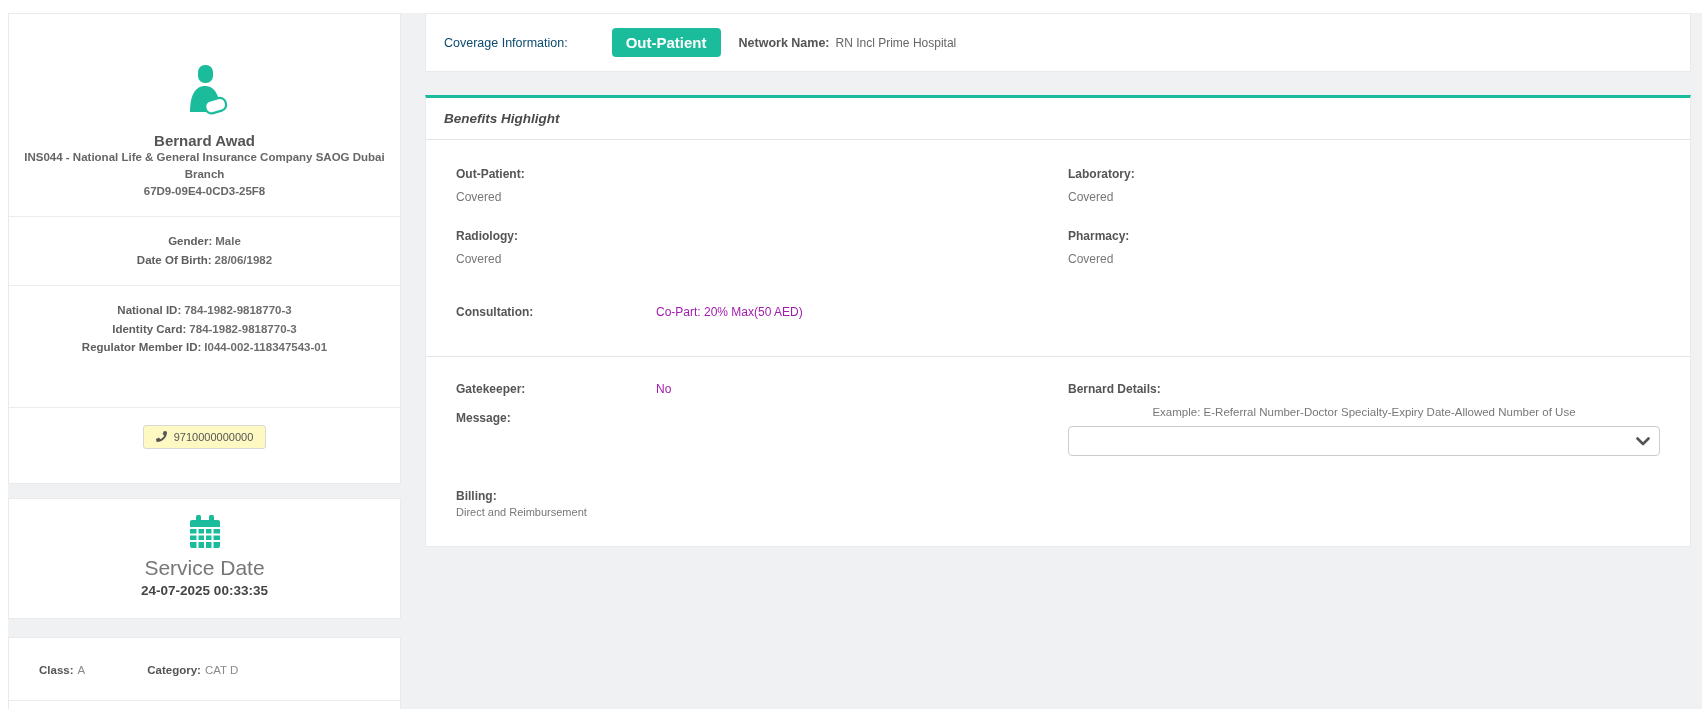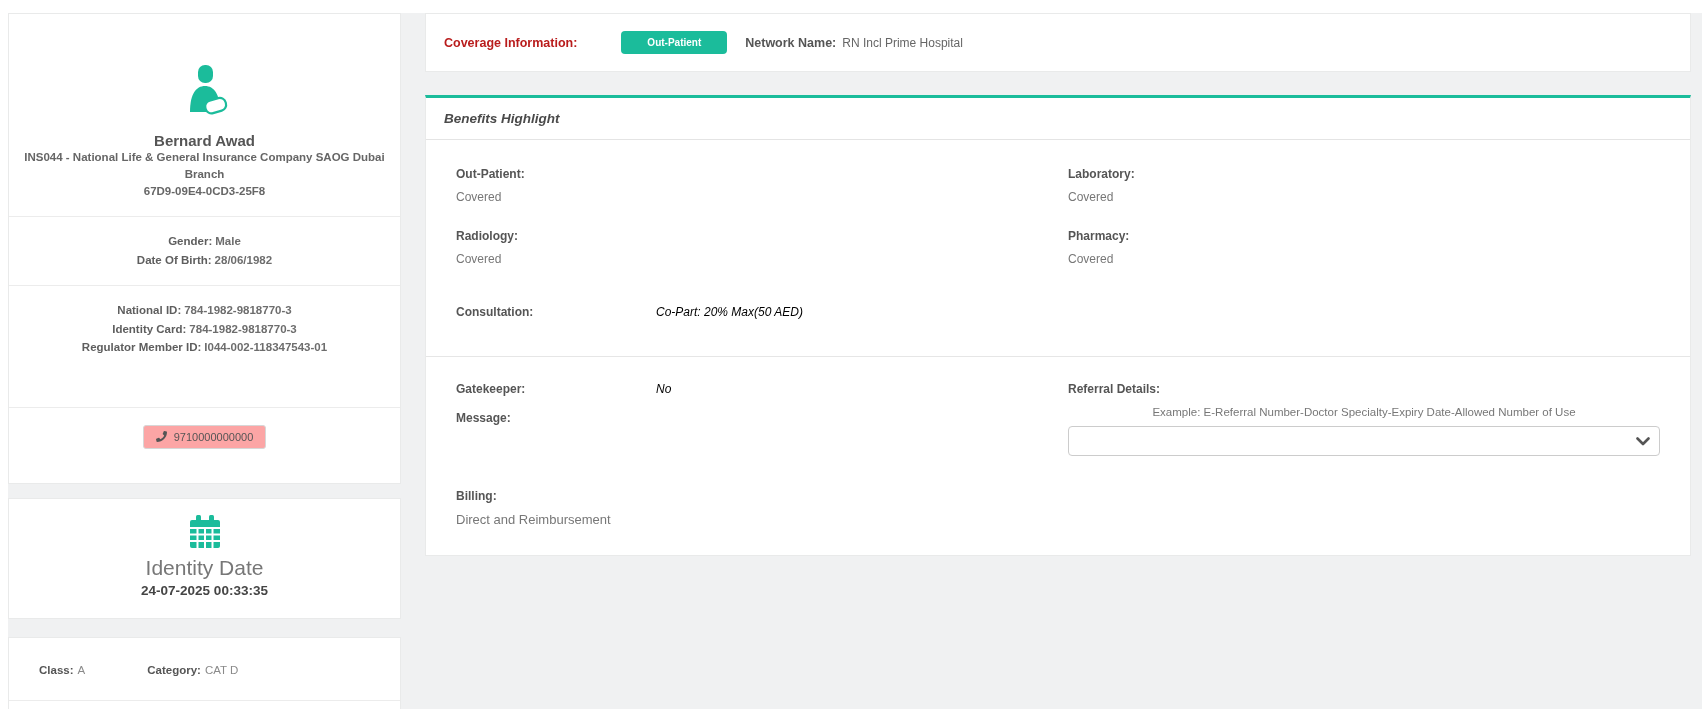--- a/index.html
+++ b/index.html
@@ -26,78 +26,78 @@
   .m-name { font-size:15px; font-weight:bold; color:#555; margin-top:12px; }
   .m-ins { font-size:11.5px; font-weight:bold; color:#666; line-height:17px; padding:0 12px; }
   .sep { border-top:1px solid #ececec; margin-top:16px; }
   .kv-group { margin-top:15px; font-size:11.5px; font-weight:bold; color:#666; line-height:18.5px; }
   .kv-line .lbl { color:#5e5e5e; }
   .kv-line .val { color:#6d6d6d; margin-left:3px; }
   .sep-low { border-top:1px solid #ececec; margin-top:50px; }
   .phone-row { margin:17px 0 0; padding-bottom:34px; }
   .phone-btn {
     display:inline-flex; align-items:center; gap:7px;
-    border:1px solid #d7d7d7; border-radius:3px; background:#fca5a5;
+    border:1px solid #d7d7d7; border-radius:3px; background:#fef9c3;
     padding:5px 12px; font-size:11px; color:#555; cursor:pointer;
     font-family:"Liberation Sans","DejaVu Sans",sans-serif;
   }
 
   
   .svc-card { text-align:center; margin-top:14px; padding:14px 0 20px; }
   .svc-title { font-size:21px; color:#777; margin-top:5px; }
   .svc-date { font-size:13.5px; font-weight:bold; color:#454545; margin-top:3px; }
 
   
   .policy-card { margin-top:18px; padding:26px 0 80px; font-size:11.5px; }
   .pol-top { display:flex; }
   .pol-top .lbl { font-weight:bold; color:#555; }
   .pol-top .val { color:#8a8a8a; margin-left:4px; }
   .pol-class { margin-left:30px; }
   .pol-cat { margin-left:62px; }
   .pol-sep { border-top:1px solid #ececec; margin-top:24px; }
 
   
   .topbar { height:59px; display:flex; align-items:center; padding:0 18px; }
-  .topbar .cov-lbl { font-weight:bold; font-size:12.5px; color:#b91c1c; }
+  .topbar .cov-lbl { font-weight:normal; font-size:12.5px; color:#0c4a6e; }
   .badge {
     margin-left:44px; background:#1bbc9b; color:#fff; font-weight:bold;
-    font-size:10px; padding:6px 26px; border-radius:4px; border:none; cursor:pointer;
+    font-size:15px; padding:6px 14px; border-radius:4px; border:none; cursor:pointer;
     font-family:"Liberation Sans","DejaVu Sans",sans-serif;
   }
   .net-lbl { margin-left:18px; font-weight:bold; font-size:12.5px; color:#555; }
   .net-val { margin-left:6px; font-size:12px; color:#666; }
 
   
   .benefits-card { margin-top:23px; border-top:3px solid #1bbc9b; }
   .bh-head { padding:13px 18px; border-bottom:1px solid #e4e4e4; font-weight:bold; font-size:13.5px; color:#4a4a4a;font-style:italic; }
   .bh-body { padding:27px 30px 0; }
   .bgrid { display:grid; grid-template-columns:612px 1fr; }
   .bi { margin-bottom:25px; }
   .bi .lbl { font-weight:bold; font-size:12px; color:#555; }
   .bi .val { margin-top:9px; font-size:12px; color:#777; }
   .row-flex { display:flex; }
   .row-flex .lbl { font-weight:bold; font-size:12px; color:#555; width:200px; flex:none; }
-  .row-flex .val { font-size:12px; color:#000000;font-style:italic; }
+  .row-flex .val { font-size:12px; color:#a21caf; }
   .consult-row { margin-top:14px; }
   .mid-sep { border-top:1px solid #e6e6e6; margin:37px -30px 0; }
   .bottom-grid { margin-top:25px; }
   .message-lbl { margin-top:15px; font-weight:bold; font-size:12px; color:#555; }
   .ref-lbl { font-weight:bold; font-size:12px; color:#555; }
   .ref-ex { margin-top:10px; font-size:11.5px; color:#777;text-align:center; }
   .sel-wrap { position:relative; margin-top:8px; }
   .sel-wrap select {
     width:100%; height:30px; border:1px solid #cccccc; border-radius:4px;
     background:#fff; appearance:none; -webkit-appearance:none; -moz-appearance:none;
     padding:0 28px 0 10px; font-size:12px; color:#555;
     font-family:"Liberation Sans","DejaVu Sans",sans-serif;
   }
   .sel-chev { position:absolute; right:10px; top:11px; pointer-events:none; line-height:0; }
   .billing-sec { margin-top:33px; padding-bottom:28px; }
   .billing-sec .lbl { font-weight:bold; font-size:12px; color:#555; }
-  .billing-sec .val { margin-top:9px; font-size:13px; color:#777; }
+  .billing-sec .val { margin-top:3px; font-size:11px; color:#777; }
 </style>
 </head>
 <body>
 
 <div class="page">
 
   <div class="left-col">
 
     <div class="card member-card">
       <div class="avatar">
@@ -151,21 +151,21 @@
           <g stroke="#ffffff" stroke-width="2">
             <line x1="3" y1="15" x2="33" y2="15"></line>
             <line x1="3" y1="21.5" x2="33" y2="21.5"></line>
             <line x1="3" y1="28" x2="33" y2="28"></line>
             <line x1="10.5" y1="15" x2="10.5" y2="35"></line>
             <line x1="18" y1="15" x2="18" y2="35"></line>
             <line x1="25.5" y1="15" x2="25.5" y2="35"></line>
           </g>
         </svg>
       </div>
-      <div class="svc-title">Identity Date</div>
+      <div class="svc-title">Service Date</div>
       <div class="svc-date">24-07-2025 00:33:35</div>
     </div>
 
     <div class="card policy-card">
       <div class="pol-top">
         <div class="pol-class"><span class="lbl">Class:</span><span class="val">A</span></div>
         <div class="pol-cat"><span class="lbl">Category:</span><span class="val">CAT D</span></div>
       </div>
       <div class="pol-sep"></div>
 
@@ -217,21 +217,21 @@
 
         <div class="bgrid bottom-grid">
           <div>
             <div class="row-flex">
               <span class="lbl">Gatekeeper:</span>
               <span class="val">No</span>
             </div>
             <div class="message-lbl">Message:</div>
           </div>
           <div>
-            <div class="ref-lbl">Referral Details:</div>
+            <div class="ref-lbl">Bernard Details:</div>
             <div class="ref-ex">Example: E-Referral Number-Doctor Specialty-Expiry Date-Allowed Number of Use</div>
             <div class="sel-wrap">
               <select>
                 <option value=""></option>
               </select>
               <span class="sel-chev">
                 <svg width="14" height="9" viewBox="0 0 14 9">
                     <polyline points="1.5,1.5 7,7 12.5,1.5" fill="none" stroke="#555" stroke-width="2.6" stroke-linecap="round" stroke-linejoin="round"></polyline>
                   </svg>
               </span>

